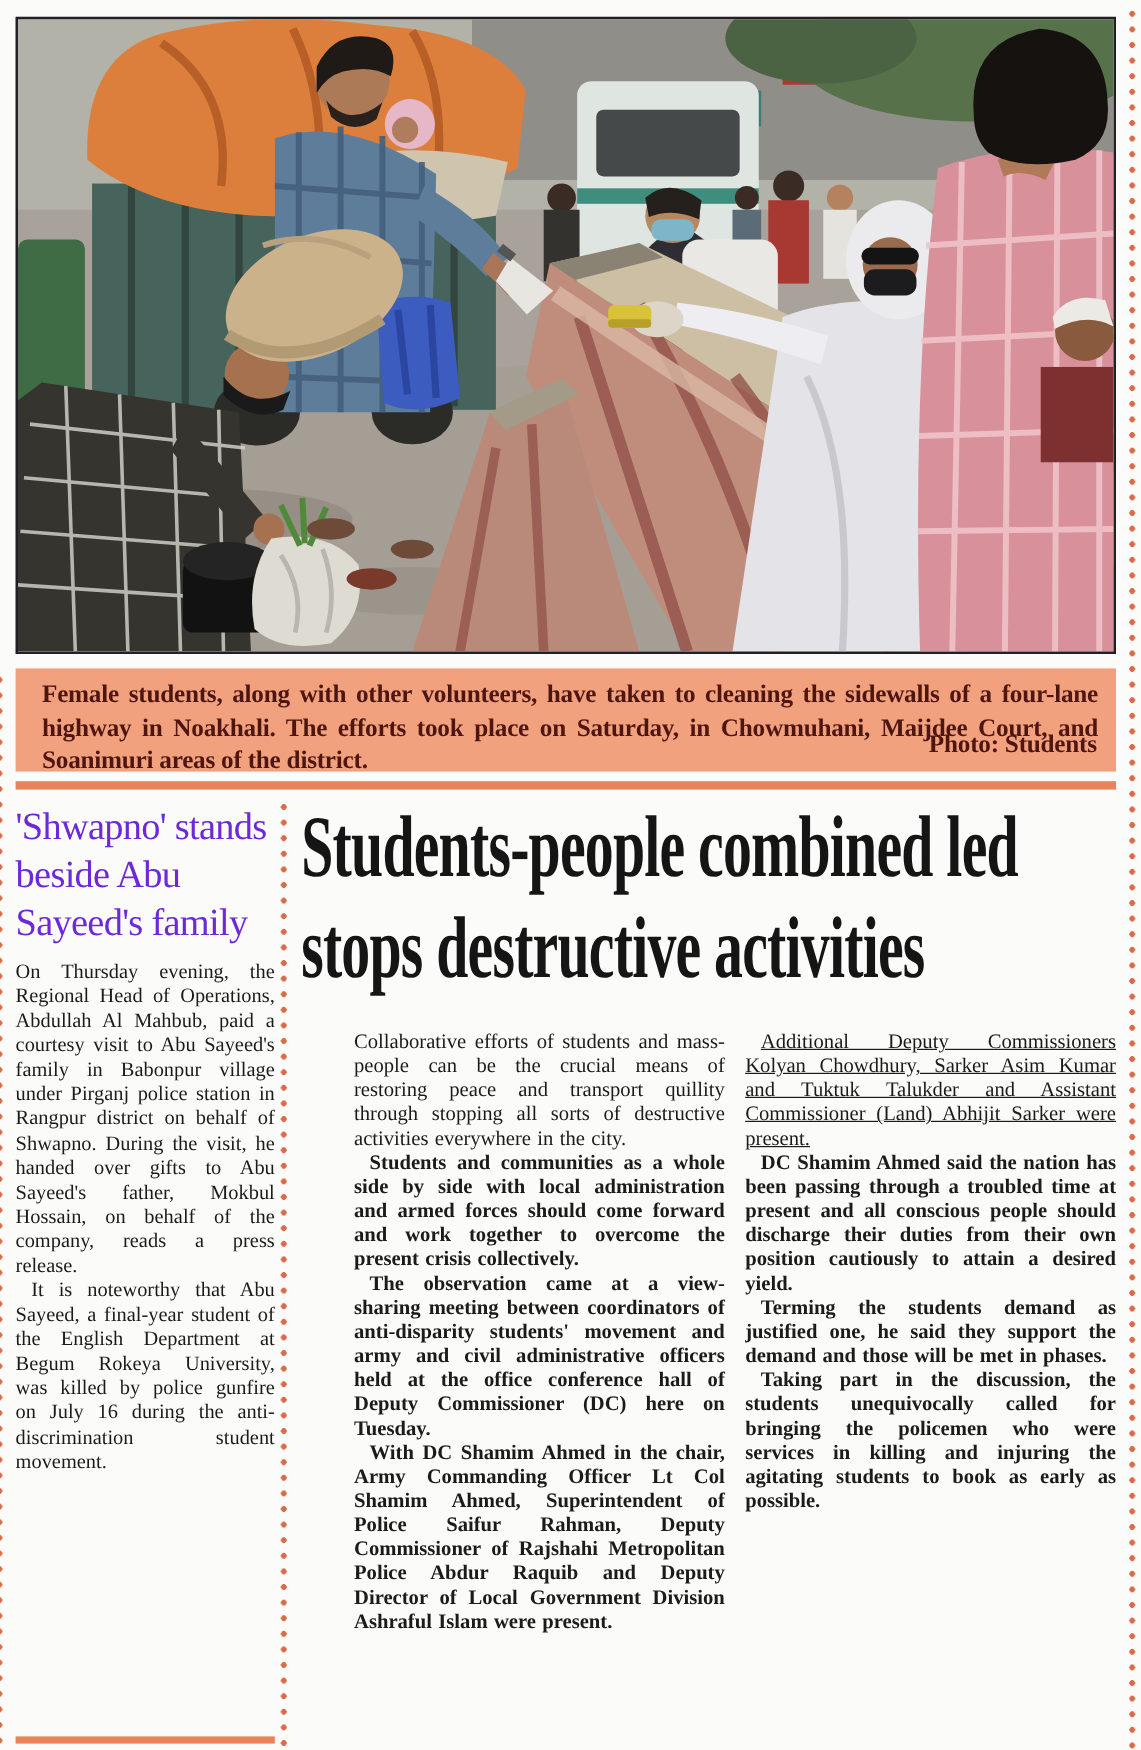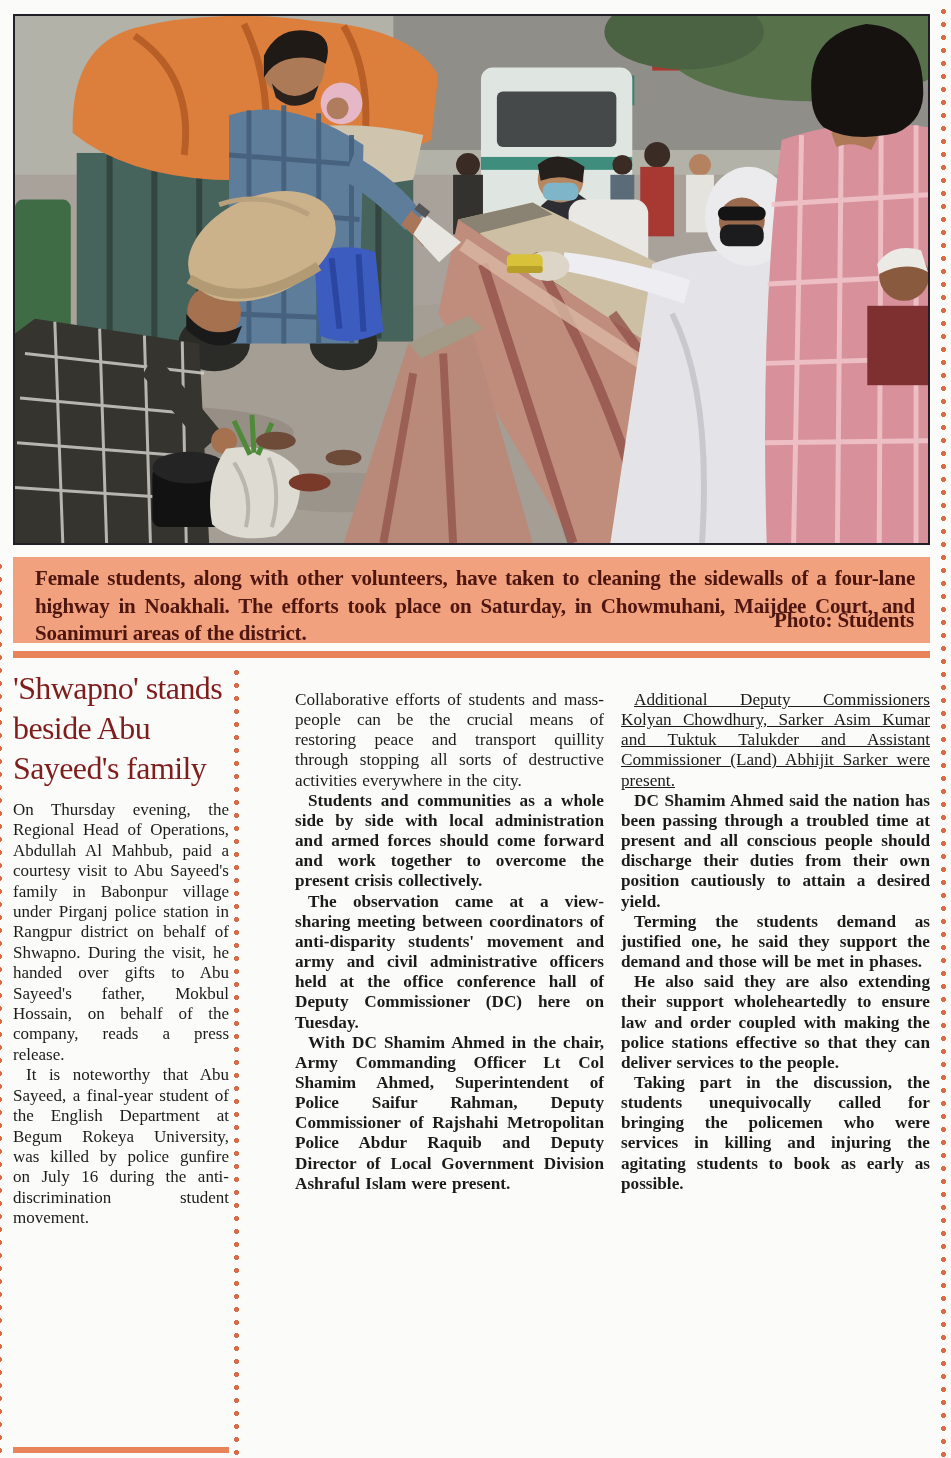--- a/index.html
+++ b/index.html
@@ -55,21 +55,21 @@
   .rule-h{
     position:absolute;left:13px;top:651px;width:917px;height:7px;
     background:var(--accent);
   }
 
   
   .side{
     position:absolute;left:13px;top:666px;width:216px;color:var(--ink);
   }
   .side h2{
-    margin:2px 0 12px 0;font-weight:400;color:#7f1d1d;
+    margin:2px 0 12px 0;font-weight:400;color:#6d28d9;
     font-size:32px;line-height:40px;letter-spacing:-0.6px;
   }
   .side p{
     margin:0;font-size:17px;line-height:20.4px;text-align:justify;
     word-spacing:1px;
   }
   .side p + p{text-indent:13px;}
   .side-endbar{
     position:absolute;left:13px;top:1447px;width:216px;height:6px;
     background:var(--accent);
@@ -297,32 +297,35 @@
   <div class="rule-h"></div>
 
   <div class="side">
     <h2>'Shwapno' stands beside Abu Sayeed's family</h2>
     <p>On Thursday evening, the Regional Head of Operations, Abdullah Al Mahbub, paid a courtesy visit to Abu Sayeed's family in Babonpur village under Pirganj police station in Rangpur district on behalf of Shwapno. During the visit, he handed over gifts to Abu Sayeed's father, Mokbul Hossain, on behalf of the company, reads a press release.</p>
     <p>It is noteworthy that Abu Sayeed, a final-year student of the English Department at Begum Rokeya University, was killed by police gunfire on July 16 during the anti-discrimination student movement.</p>
   </div>
   <div class="side-endbar"></div>
 
   <div class="main">
+    <h1>
+      <span class="h1line">Students-people combined led</span>
+      <span class="h1line">stops destructive activities</span>
+    </h1>
     <div class="cols">
       <div class="col col--first">
         <p>Collaborative efforts of students and mass-people can be the crucial means of restoring peace and transport quillity through stopping all sorts of destructive activities everywhere in the city.</p>
         <p>Students and communities as a whole side by side with local administration and armed forces should come forward and work together to overcome the present crisis collectively.</p>
         <p>The observation came at a view-sharing meeting between coordinators of anti-disparity students' movement and army and civil administrative officers held at the office conference hall of Deputy Commissioner (DC) here on Tuesday.</p>
         <p>With DC Shamim Ahmed in the chair, Army Commanding Officer Lt Col Shamim Ahmed, Superintendent of Police Saifur Rahman, Deputy Commissioner of Rajshahi Metropolitan Police Abdur Raquib and Deputy Director of Local Government Division Ashraful Islam were present.</p>
       </div>
       <div class="col col--second">
         <p>Additional Deputy Commissioners Kolyan Chowdhury, Sarker Asim Kumar and Tuktuk Talukder and Assistant Commissioner (Land) Abhijit Sarker were present.</p>
         <p>DC Shamim Ahmed said the nation has been passing through a troubled time at present and all conscious people should discharge their duties from their own position cautiously to attain a desired yield.</p>
         <p>Terming the students demand as justified one, he said they support the demand and those will be met in phases.</p>
-        <p>He also said they are also extending their support wholeheartedly to ensure law and order coupled with making the police stations effective so that they can deliver services to the people.</p>
         <p>Taking part in the discussion, the students unequivocally called for bringing the policemen who were services in killing and injuring the agitating students to book as early as possible.</p>
       </div>
     </div>
   </div>
 
   <div class="dots-v dots-right"></div>
   <div class="dots-v dots-left"></div>
   <div class="dots-v dots-divider"></div>
 
 </div>

